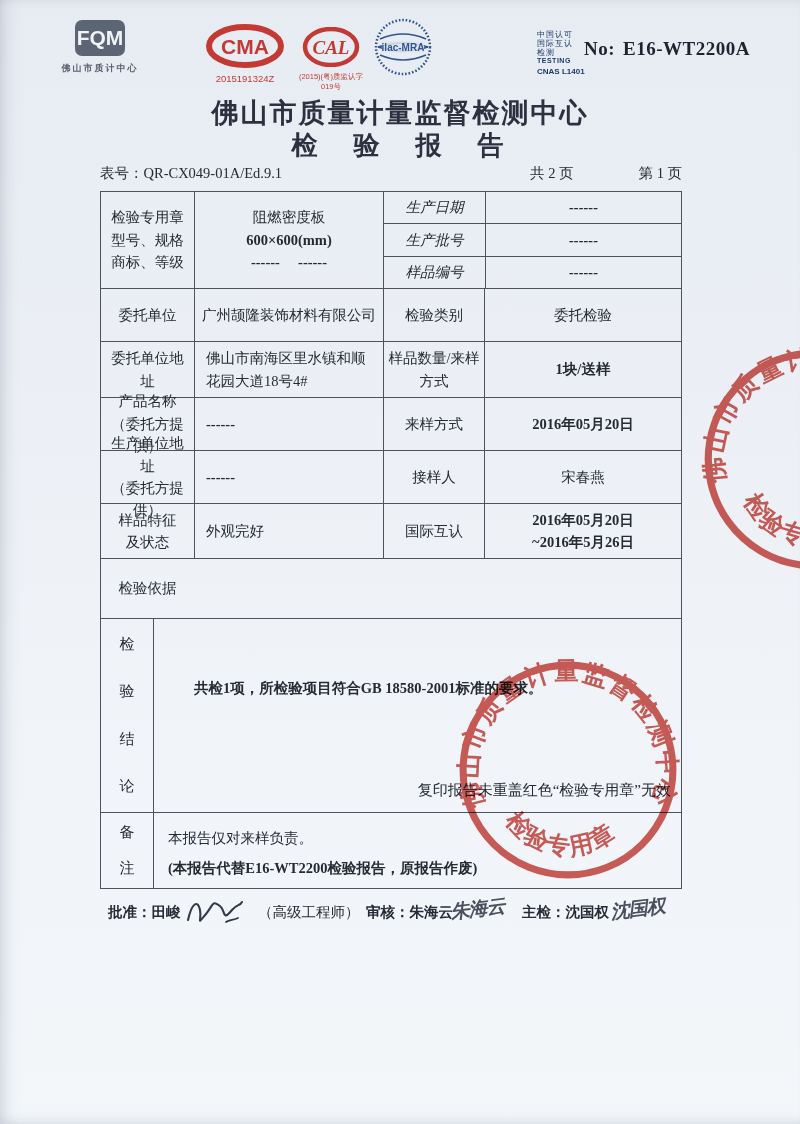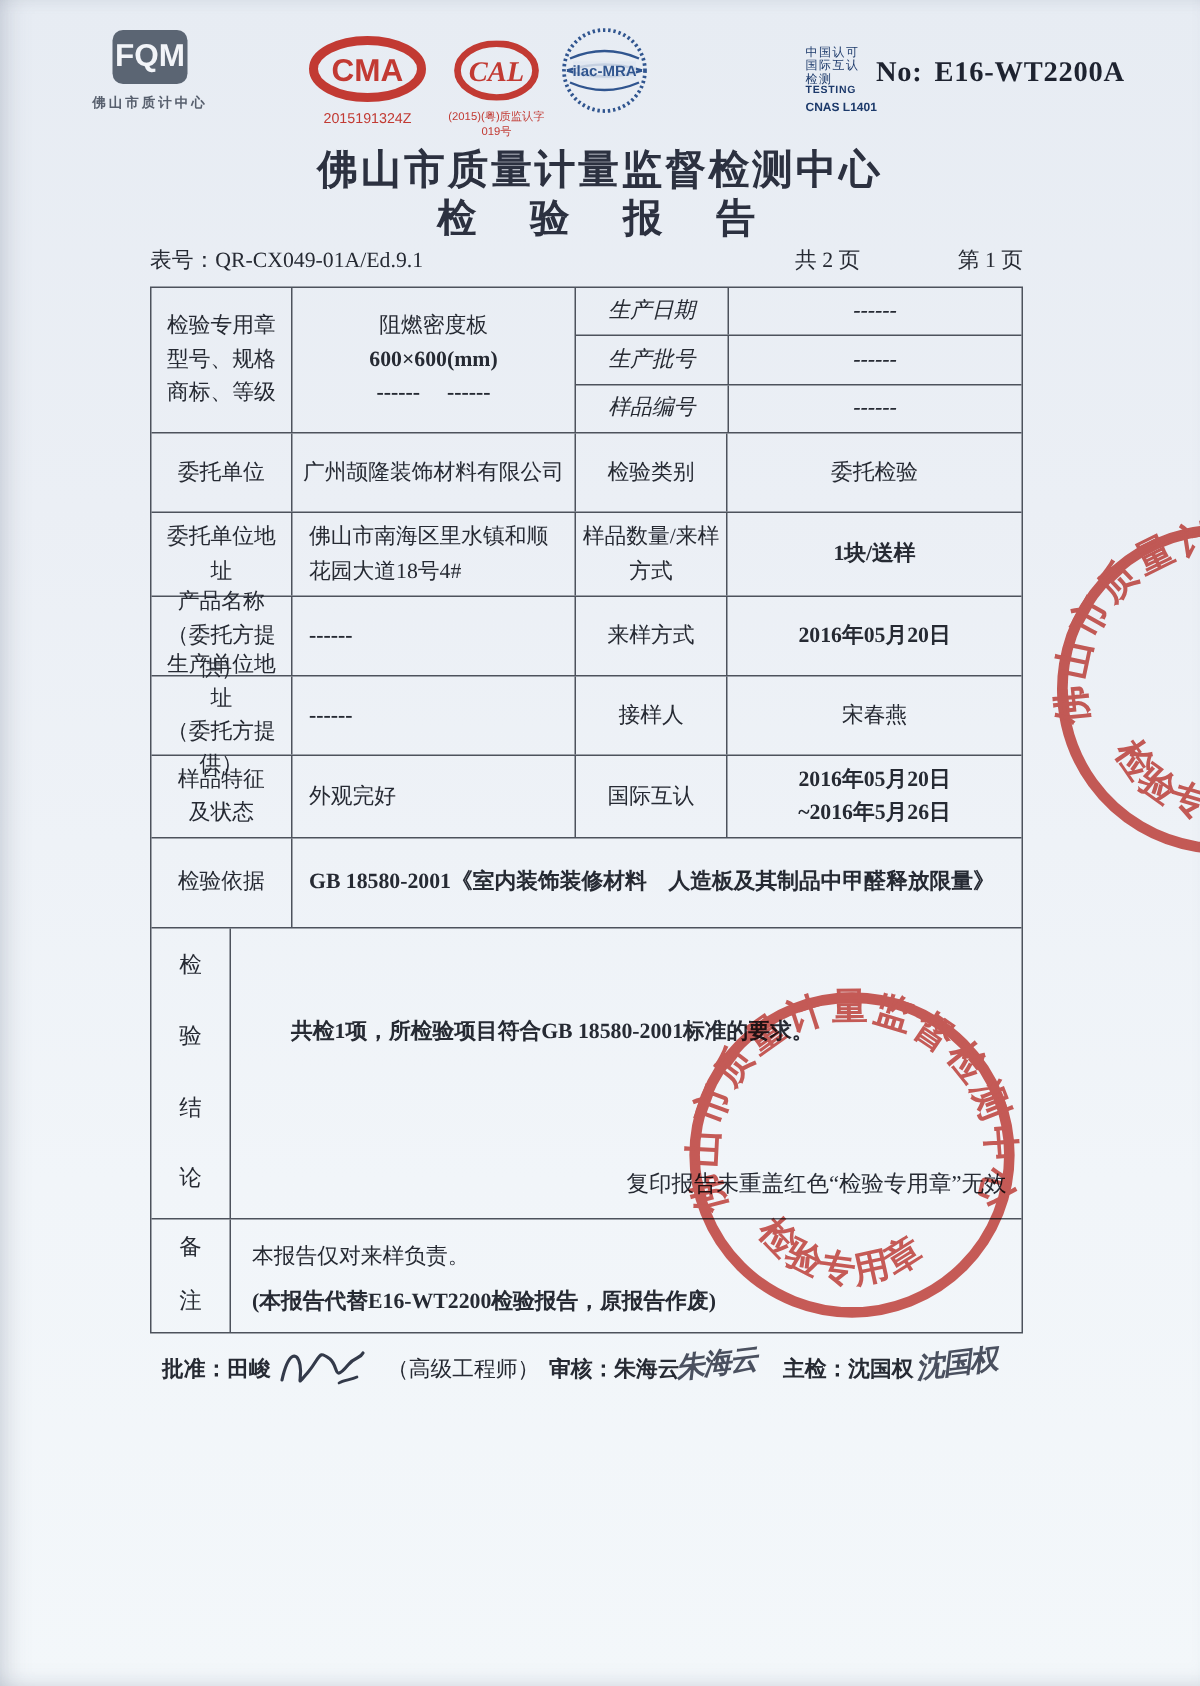--- a/index.html
+++ b/index.html
@@ -214,21 +214,20 @@
       <div class="c w2 left-al">外观完好</div>
       <div class="c w3">国际互认</div>
       <div class="c w4 bold">
         <span>2016年05月20日</span>
         <span>~2016年5月26日</span>
       </div>
     </div>
 
     <div class="trow h7">
       <div class="c w1">检验依据</div>
-      <div class="c w4 left-al bold" style="line-height:1.9;">GB 18580-2001《室内装饰装修材料　人造板及其制品中甲醛释放限量》</div>
     </div>
 
     <div class="trow h8">
       <div class="c wL vlabel">
         <span>检</span>
         <span>验</span>
         <span>结</span>
         <span>论</span>
       </div>
       <div class="c wC concl">

